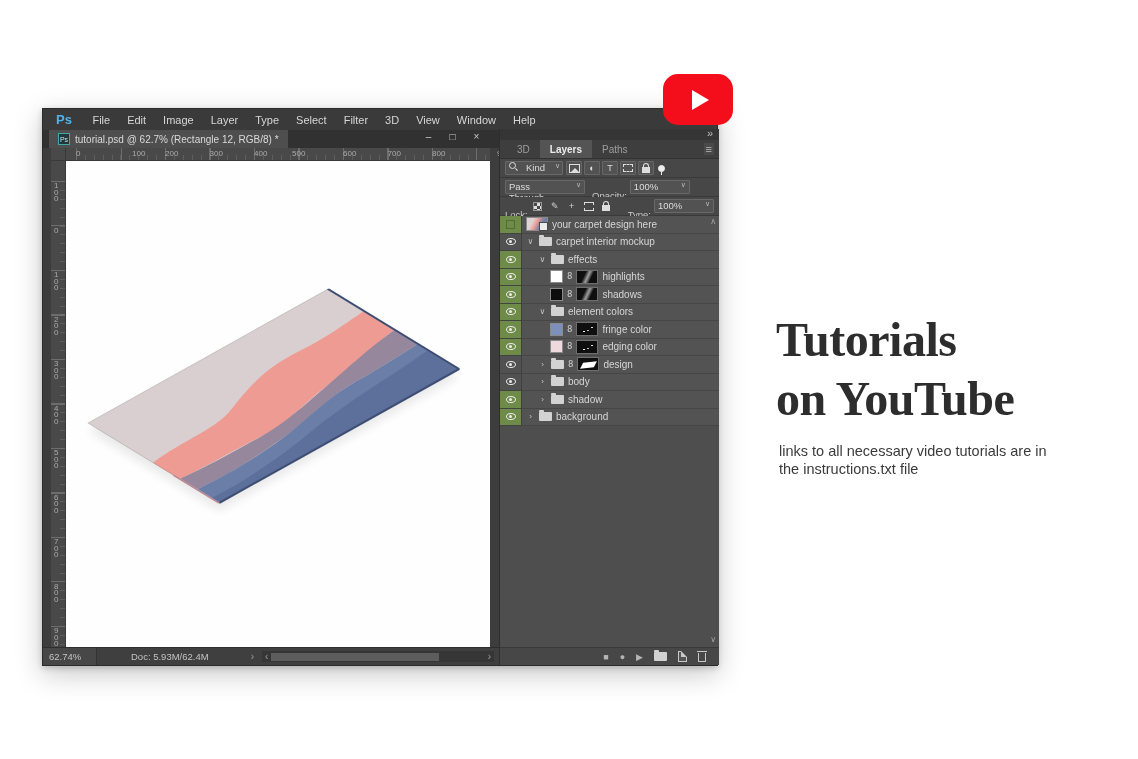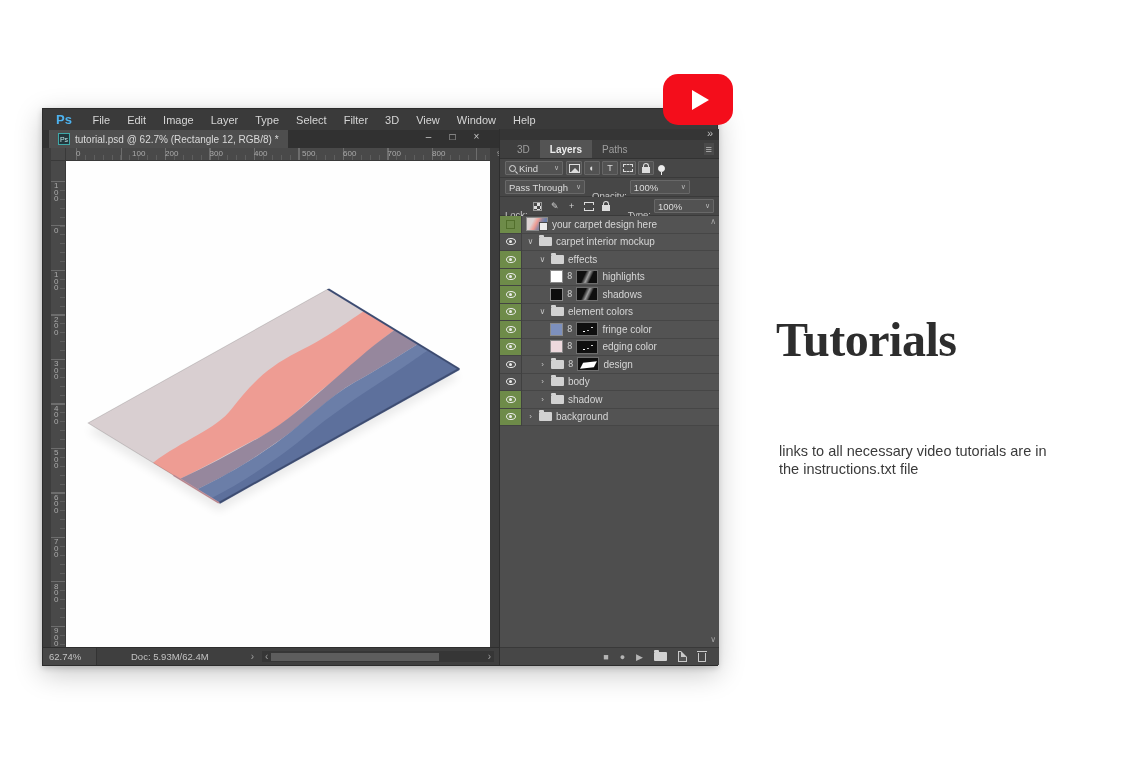--- a/index.html
+++ b/index.html
@@ -68,21 +68,21 @@
     border-bottom:1px solid #323232; display:flex; align-items:stretch; padding-left:7px;}
   .ptab{padding:4px 10px 0; font-size:10px; color:#9e9e9e;}
   .ptab.active{background:#545454; color:#ececec; font-weight:bold;}
   .pmenu{position:absolute; right:5px; top:14px; font-size:11px; color:#bdbdbd; background:#4a4a4a; padding:0 2px; line-height:12px;}
 
   .prow{position:absolute; left:0; right:0; height:19px; background:#474747;
     border-bottom:1px solid #3a3a3a; display:flex; align-items:center; padding:0 5px; gap:3px;
     font-size:9.5px; color:#c9c9c9;}
   .pfilter{top:30px;} .pblend{top:49px;} .plock{top:68px;}
   .dd{height:14px; background:#525252; border:1px solid #686868; border-radius:1px;
-    display:flex; align-items:center; gap:3px; padding:0 3px; color:#dcdcdc;}
+    display:flex; gap:10px; padding:0 3px; color:#dcdcdc;}
   .dd .chev{margin-left:auto; font-size:7px; color:#bbb;}
   .kindbox{width:58px;} .blendbox{width:80px;} .valbox{width:60px;}
   .ibtn{width:16px; height:14px; background:#525252; border:1px solid #666; border-radius:1px;
     display:flex; align-items:center; justify-content:center; color:#ddd; font-size:9px;}
   .lock-ic{width:14px; height:13px; display:flex; align-items:center; justify-content:center; color:#d5d5d5; font-size:9px;}
   .lbl{color:#c9c9c9;margin-top:16px;}
 
   
   .i-search{width:7px;height:7px;border:1px solid #ddd;border-radius:50%;position:relative;flex:none;}
   .i-search::after{content:'';position:absolute;left:5px;top:6px;width:3px;height:1px;background:#ddd;transform:rotate(45deg);}
@@ -180,21 +180,21 @@
   </div>
 
   <div class="docarea">
     <div class="ruler-corner"></div>
     <div class="hruler">
         <span class="hlabel" style="left: 8px;">0</span>
         <span class="hlabel" style="left: 64px;">100</span>
         <span class="hlabel" style="left: 97px;">200</span>
         <span class="hlabel" style="left: 141.5px;">300</span>
         <span class="hlabel" style="left: 186px;">400</span>
-        <span class="hlabel" style="left: 234px; text-align: right;">500</span>
+        <span class="hlabel" style="left: 224px; text-align: right;">500</span>
         <span class="hlabel" style="left: 275px;">600</span>
         <span class="hlabel" style="left: 319.5px;">700</span>
         <span class="hlabel" style="left: 364px;">800</span>
         <span class="hlabel" style="left: 429px;">900</span>
       </div>
     <div class="vruler">
         <span class="vlabel" style="top: 20px;">1
 0
 0</span>
         <span class="vlabel" style="top: 64.5px;">0</span>
@@ -475,14 +475,15 @@
         <span class="i-folder"></span>
         <span class="i-page"></span>
         <span class="i-trash"></span>
       </div>
   </div>
 </div>
 
 <div class="yt-icon" style="background: rgb(244, 13, 27);"></div>
 <div class="heading">
   <div>Tutorials</div>
+  <div>on YouTube</div>
 </div>
 <div class="subtext">links to all necessary video tutorials are in the instructions.txt file</div>
 
 </body></html>

